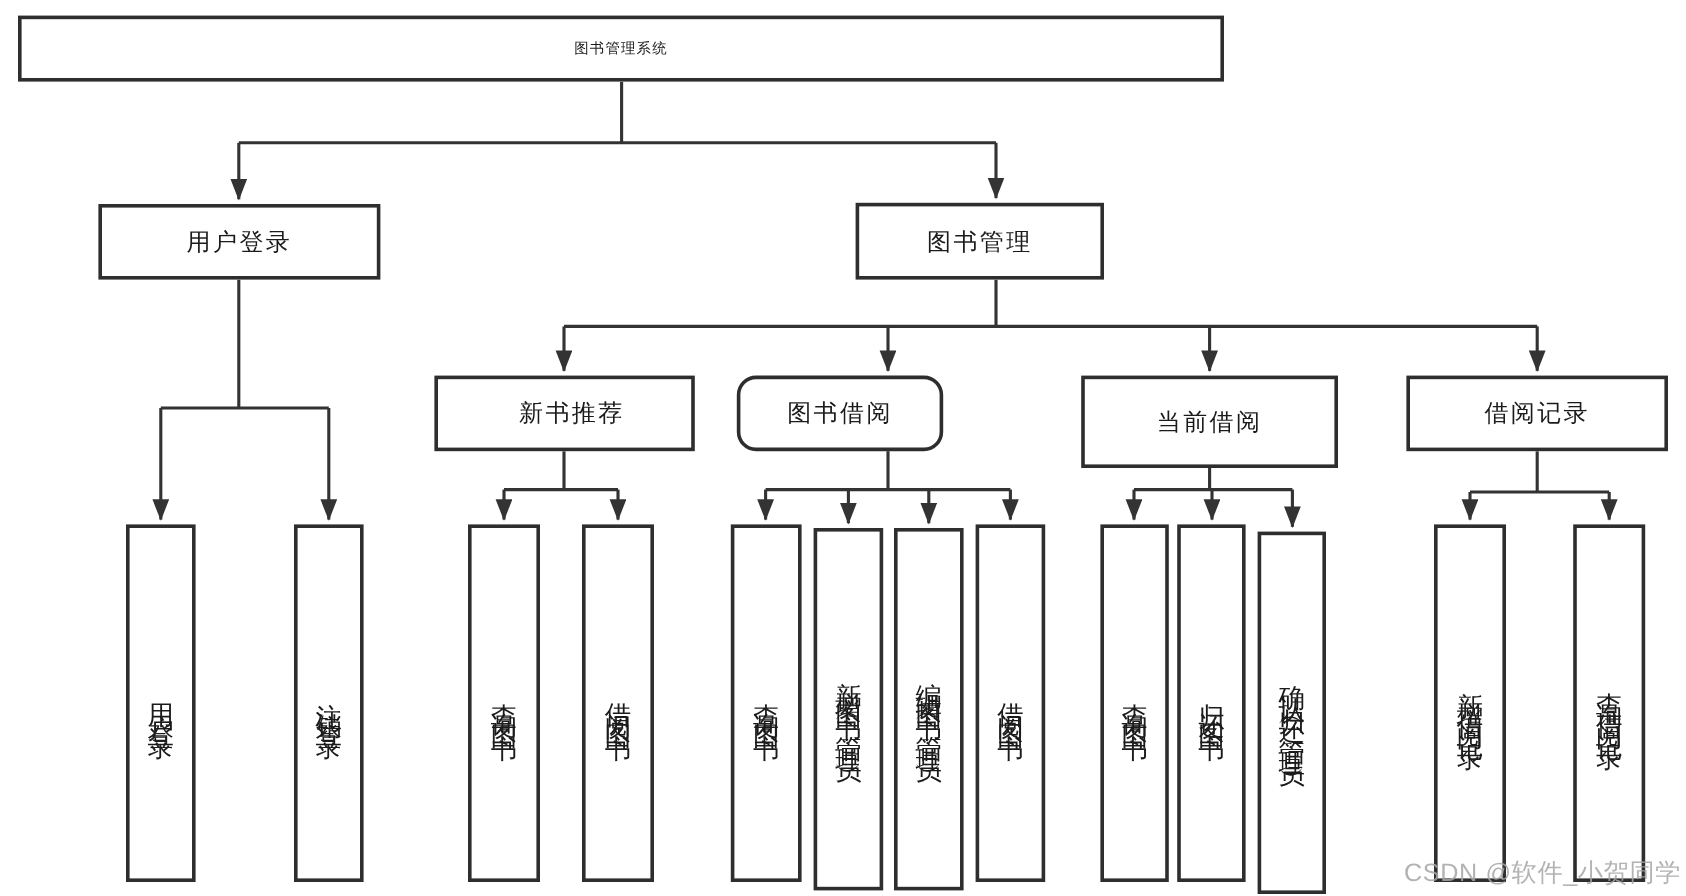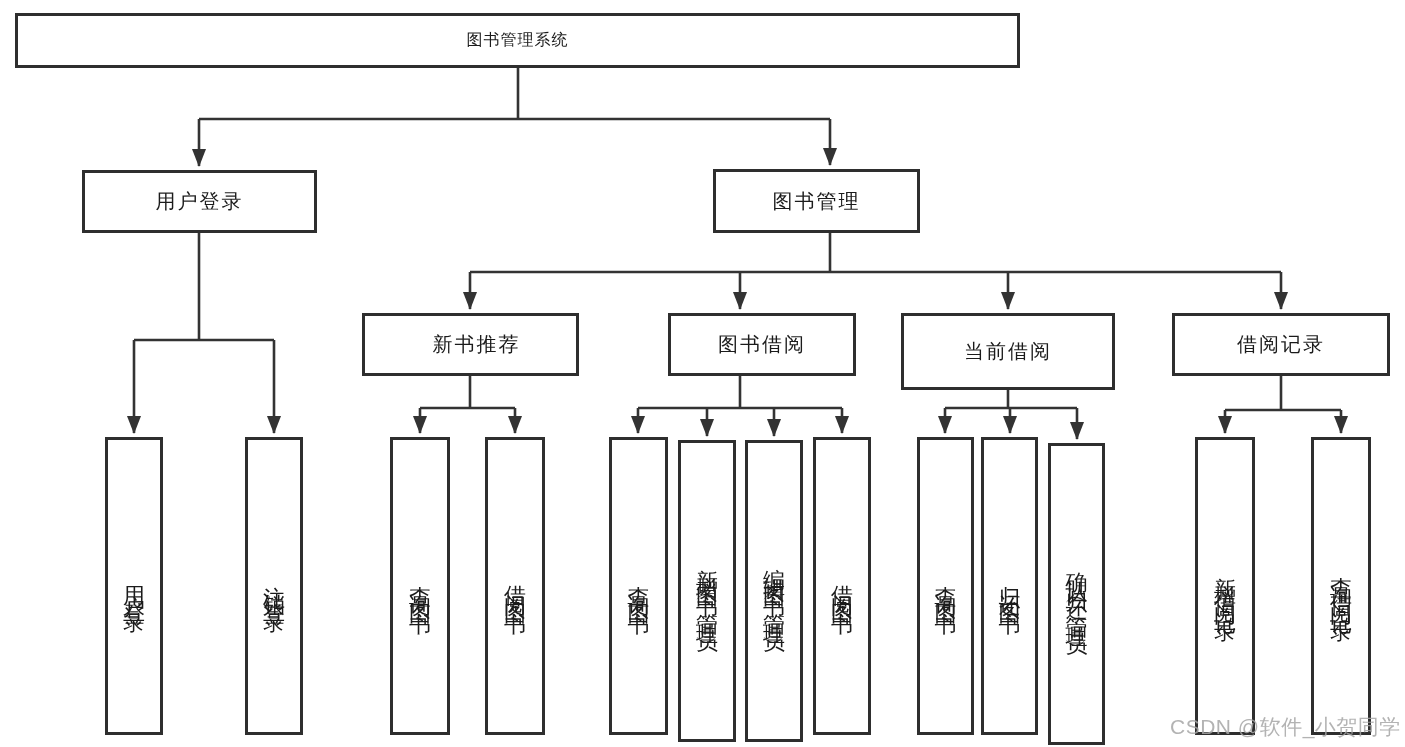--- a/index.html
+++ b/index.html
@@ -16,21 +16,21 @@
     box-sizing:border-box;
     background:#ffffff;
     border:3px solid #2e2e2e;
     display:flex;align-items:center;justify-content:center;
     color:#1b1b1b;
     font-size:20px;
     letter-spacing:2px;
     z-index:2;
     white-space:nowrap;
   }
-  .box.root{font-size:16px;letter-spacing:1px;}
+  .box.root{font-size:12px;letter-spacing:1px;}
   .vbox{
     position:absolute;
     box-sizing:border-box;
     background:#ffffff;
     border:3px solid #2e2e2e;
     display:flex;align-items:center;justify-content:center;
     color:#1b1b1b;
     z-index:2;
   }
   .vtext{
@@ -107,21 +107,21 @@
       <path d="M1341 410 V433" marker-end="url(#ah)"></path>
     </g>
   </svg>
 
   <div class="box root" style="left:15px;top:13px;width:1005px;height:55px;">图书管理系统</div>
 
   <div class="box" style="left:82px;top:170px;width:235px;height:63px;">用户登录</div>
   <div class="box" style="left:713px;top:169px;width:207px;height:64px;">图书管理</div>
 
   <div class="box" style="left:362px;top:313px;width:217px;height:63px;padding-left:12px;">新书推荐</div>
-  <div class="box" style="left:668px;top:313px;width:188px;height:63px;">图书借阅</div>
+  <div class="box" style="left:614px;top:313px;width:172px;height:63px;border-radius:16px;">图书借阅</div>
   <div class="box" style="left:901px;top:313px;width:214px;height:77px;">当前借阅</div>
   <div class="box" style="left:1172px;top:313px;width:218px;height:63px;">借阅记录</div>
 
   <div class="vbox" style="left:105px;top:437px;width:58px;height:298px;">
     <span class="vtext">用户登录</span>
   </div>
   <div class="vbox" style="left:245px;top:437px;width:58px;height:298px;">
     <span class="vtext">注销登录</span>
   </div>
 

